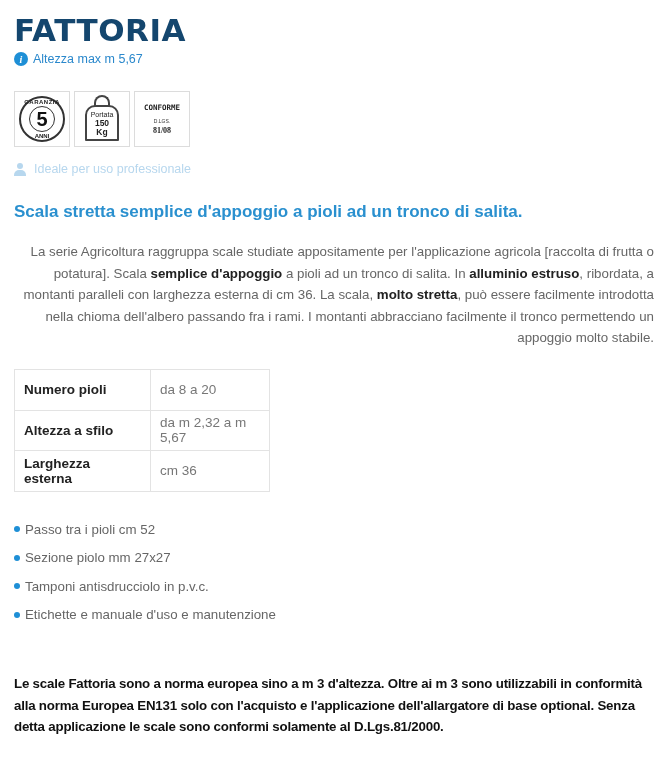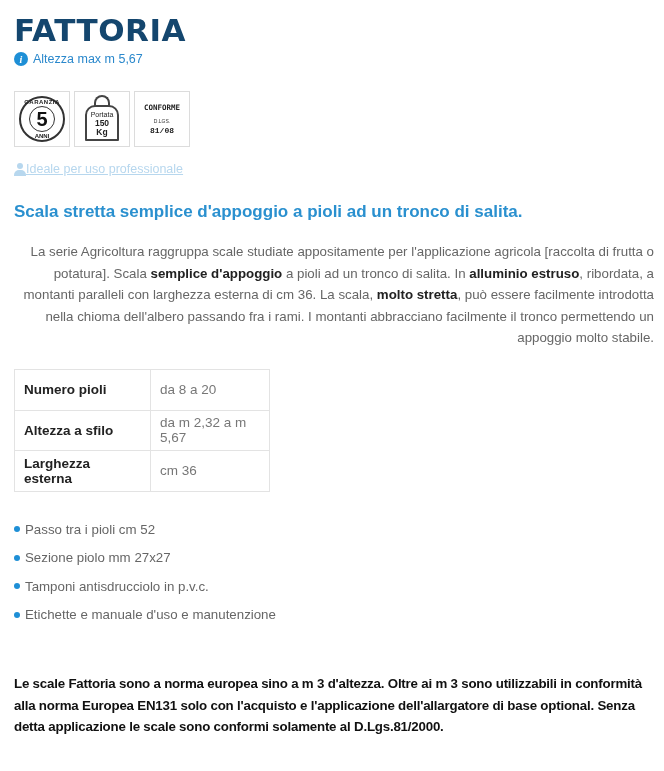--- a/index.html
+++ b/index.html
@@ -30,24 +30,24 @@
   .weight .ring { position: absolute; left: 12px; top: 0; width: 16px; height: 12px;
                   border: 2px solid #444; border-bottom: none; border-radius: 8px 8px 0 0; }
   .weight .body { position: absolute; left: 3px; top: 10px; width: 34px; height: 36px;
                   border: 2px solid #444; border-radius: 10px 10px 1px 1px;
                   display: flex; flex-direction: column; align-items: center; justify-content: flex-end;
                   padding-bottom: 2px; font-size: 7px; color: #222; line-height: 8px; }
   .weight .body .big { font-weight: bold; font-size: 8.5px; line-height: 9px; }
   .conf { display: flex; flex-direction: column; align-items: center; line-height: 10px; }
   .conf .c1 { font-size: 7.5px; font-weight: bold; color: #222; font-family: "DejaVu Sans Mono", monospace; }
   .conf .c2 { font-size: 5px; color: #333; margin-top: 3px; }
-  .conf .c3 { font-size: 8px; font-weight: bold; color: #222; font-family: Liberation Mono, monospace; }
+  .conf .c3 { font-size: 8px; font-weight: bold; color: #222; font-family: Liberation Serif, serif; }
 
-  .pro { position: absolute; left: 14px; top: 162px; display: flex; align-items: center; gap: 0;
-         font-size: 12.5px; color: #b7d7ee; text-decoration: underline; }
+  .pro { position: absolute; left: 14px; top: 162px; display: flex; align-items: center; gap: 8px;
+         font-size: 12.5px; color: #b7d7ee; }
   .user-icon { width: 12px; height: 13px; position: relative; }
   .user-icon .h { position: absolute; left: 3px; top: 0; width: 6px; height: 6px; border-radius: 50%; background: #b7d7ee; }
   .user-icon .s { position: absolute; left: 0; top: 7px; width: 12px; height: 6px; border-radius: 5px 5px 0 0; background: #b7d7ee; }
 
   .subtitle { position: absolute; left: 14px; top: 202px; font-size: 17px; color: #2a90cf; }
 
   .desc { position: absolute; left: 14px; top: 241px; width: 640px; font-size: 13.3px; line-height: 21.5px; color: #666; text-align: right; }
   .desc b { color: #222; }
 
   table.specs { position: absolute; left: 14px; top: 369px; border-collapse: collapse; font-size: 13.5px; }

